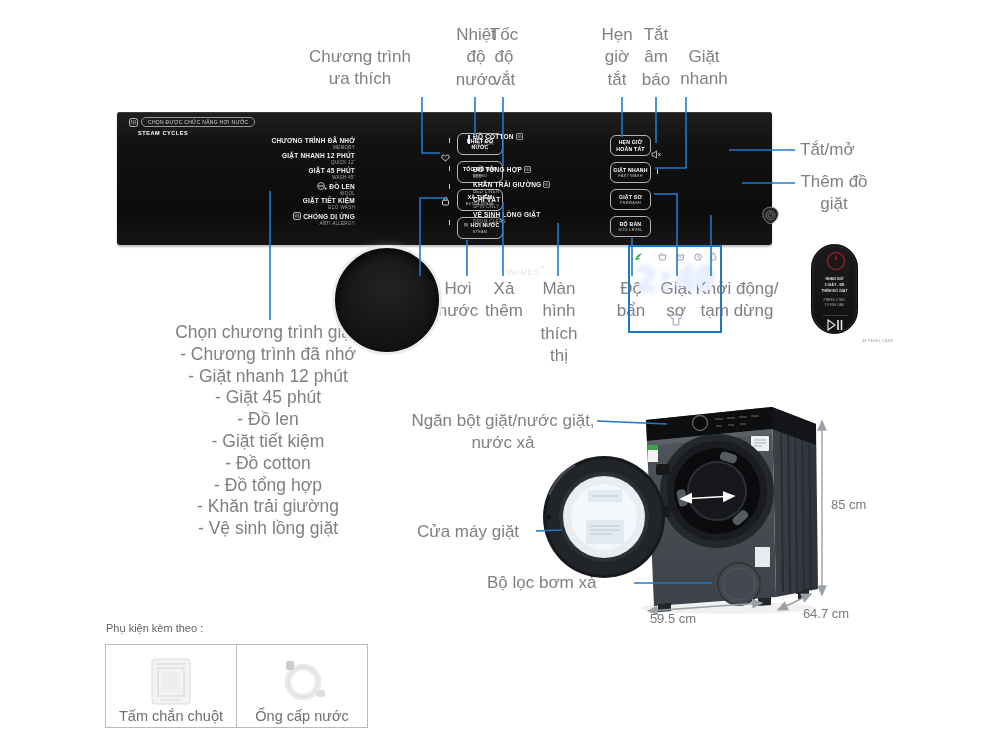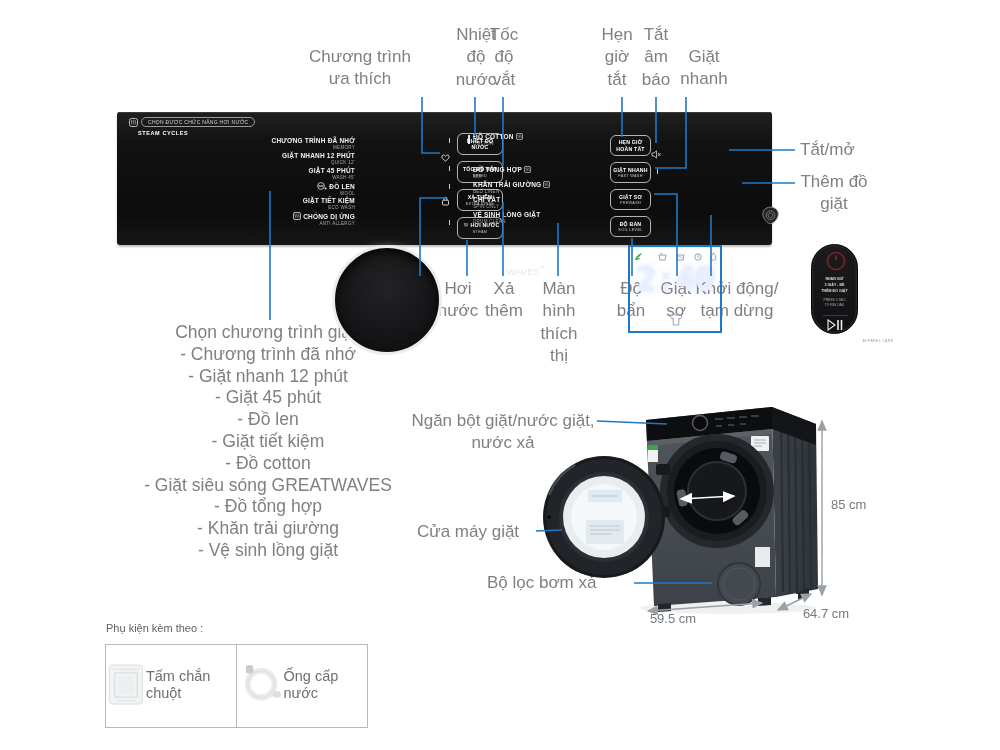--- a/index.html
+++ b/index.html
@@ -40,21 +40,21 @@
                background:linear-gradient(#1b1b1d,#111113); border:1px solid #000; box-shadow:inset 0 0 0 1.5px #242426; }
   .holdvi { position:absolute; left:0; right:0; top:32px; text-align:center; font-size:3.6px; font-weight:bold; color:#ddd; white-space:pre-line; line-height:1.6; }
   .holden { position:absolute; left:0; right:0; top:53px; text-align:center; font-size:3.4px; color:#a9a9a9; white-space:pre-line; line-height:1.6; }
   .pdivider { position:absolute; left:11px; top:70px; width:25px; height:1px; background:#3c3c3e; }
   .carelabel { position:absolute; left:738px; top:227px; width:46px; text-align:center; font-size:3.6px; letter-spacing:.3px; color:#9c9c9c; }
 
   
   .guide { position:absolute; left:268px; top:322px; transform:translateX(-50%); text-align:center; color:#808080; font-size:17.5px; line-height:21.8px; white-space:nowrap; }
   .acc-title { position:absolute; left:106px; top:622px; font-size:11px; color:#616161; }
   .accbox { position:absolute; left:105px; top:644px; width:263px; height:84px; border:1px solid #b9b9b9; display:flex; background:#fff; }
-  .acccell { flex:1; display:flex; flex-direction:row; align-items:center; justify-content:flex-end; padding-bottom:2px; }
+  .acccell { flex:1; display:flex; flex-direction:column; align-items:center; justify-content:flex-end; padding-bottom:2px; }
   .acccell.first { border-right:1px solid #b9b9b9; }
   .acccap { font-size:14.5px; color:#6f6f6f; line-height:1.2; }
   .dim { position:absolute; color:#75797d; font-size:13px; white-space:nowrap; }
   .overlay { position:absolute; left:0; top:0; z-index:4; pointer-events:none; }
   .toplabels { z-index:6; }
 </style>
 </head>
 <body>
 
 <div class="panel">
@@ -375,21 +375,20 @@
 </div>
 
 <div class="guide">
   <div>Chọn chương trình giặt:</div>
   <div>- Chương trình đã nhớ</div>
   <div>- Giặt nhanh 12 phút</div>
   <div>- Giặt 45 phút</div>
   <div>- Đồ len</div>
   <div>- Giặt tiết kiệm</div>
   <div>- Đồ cotton</div>
-  <div>- Giặt siêu sóng GREATWAVES</div>
   <div>- Đồ tổng hợp</div>
   <div>- Khăn trải giường</div>
   <div>- Vệ sinh lồng giặt</div>
 </div>
 
 <div class="acc-title">Phụ kiện kèm theo :</div>
 <div class="accbox">
   <div class="acccell first">
     <svg width="46" height="52" viewBox="0 0 46 52">
       <rect x="4" y="3" width="38" height="45" rx="3" fill="#f2f3f4" stroke="#dadbdc"></rect>

